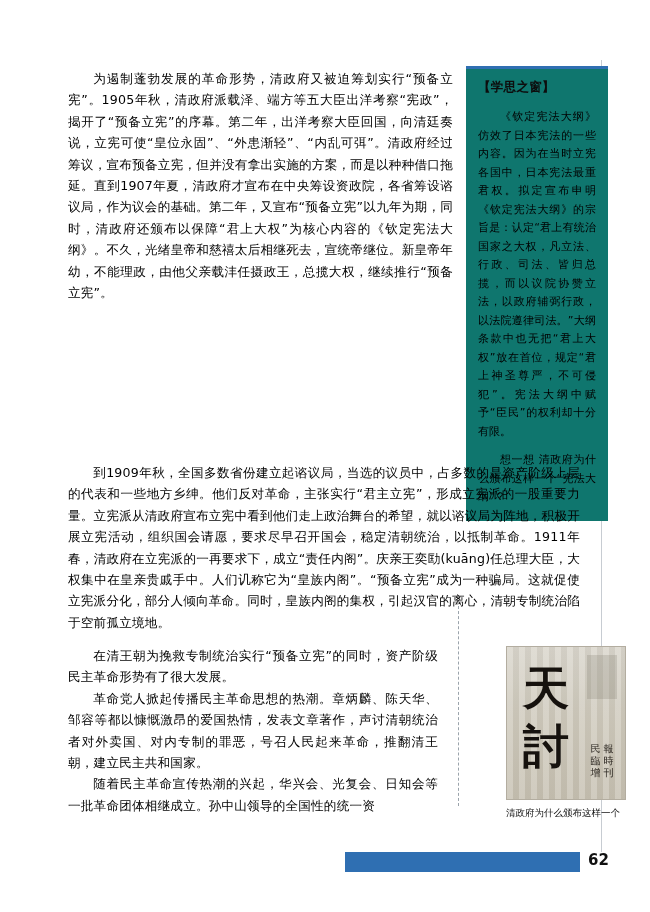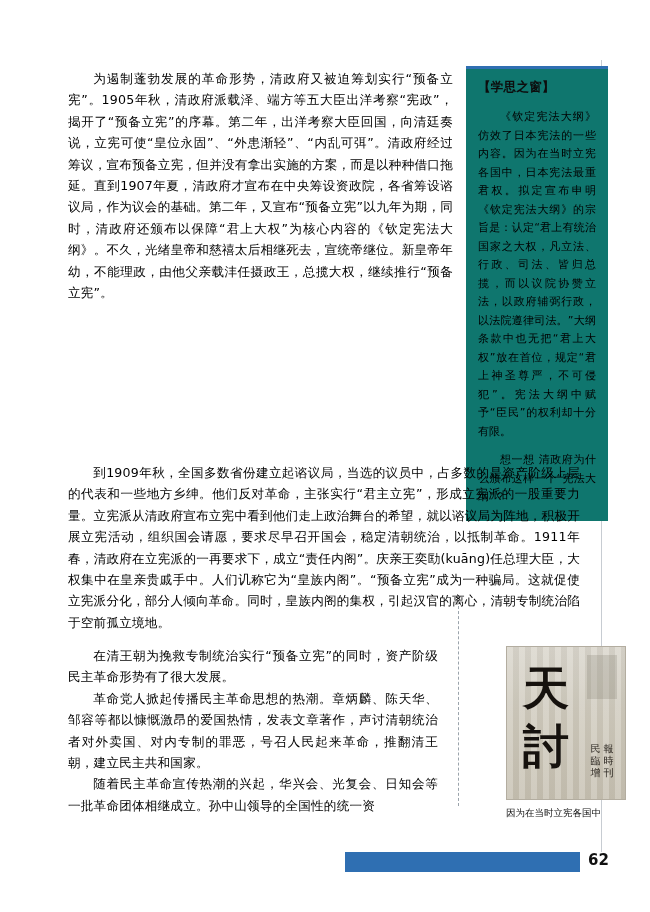--- a/index.html
+++ b/index.html
@@ -242,19 +242,19 @@
   </div>
 
   <figure class="figure">
     <div class="figure-img">
       <div class="fig-band"></div>
       <div class="fig-topstrip"></div>
       <div class="fig-char c1">天</div>
       <div class="fig-char c2">討</div>
       <div class="fig-side">民 報 臨 時 增 刊</div>
     </div>
-    <figcaption class="figure-caption">因为在当时立宪各国中</figcaption>
+    <figcaption class="figure-caption">清政府为什么颁布这样一个</figcaption>
   </figure>
 
   <div class="footer-bar"></div>
   <div class="page-num">62</div>
 
 </div>
 
 </body></html>

